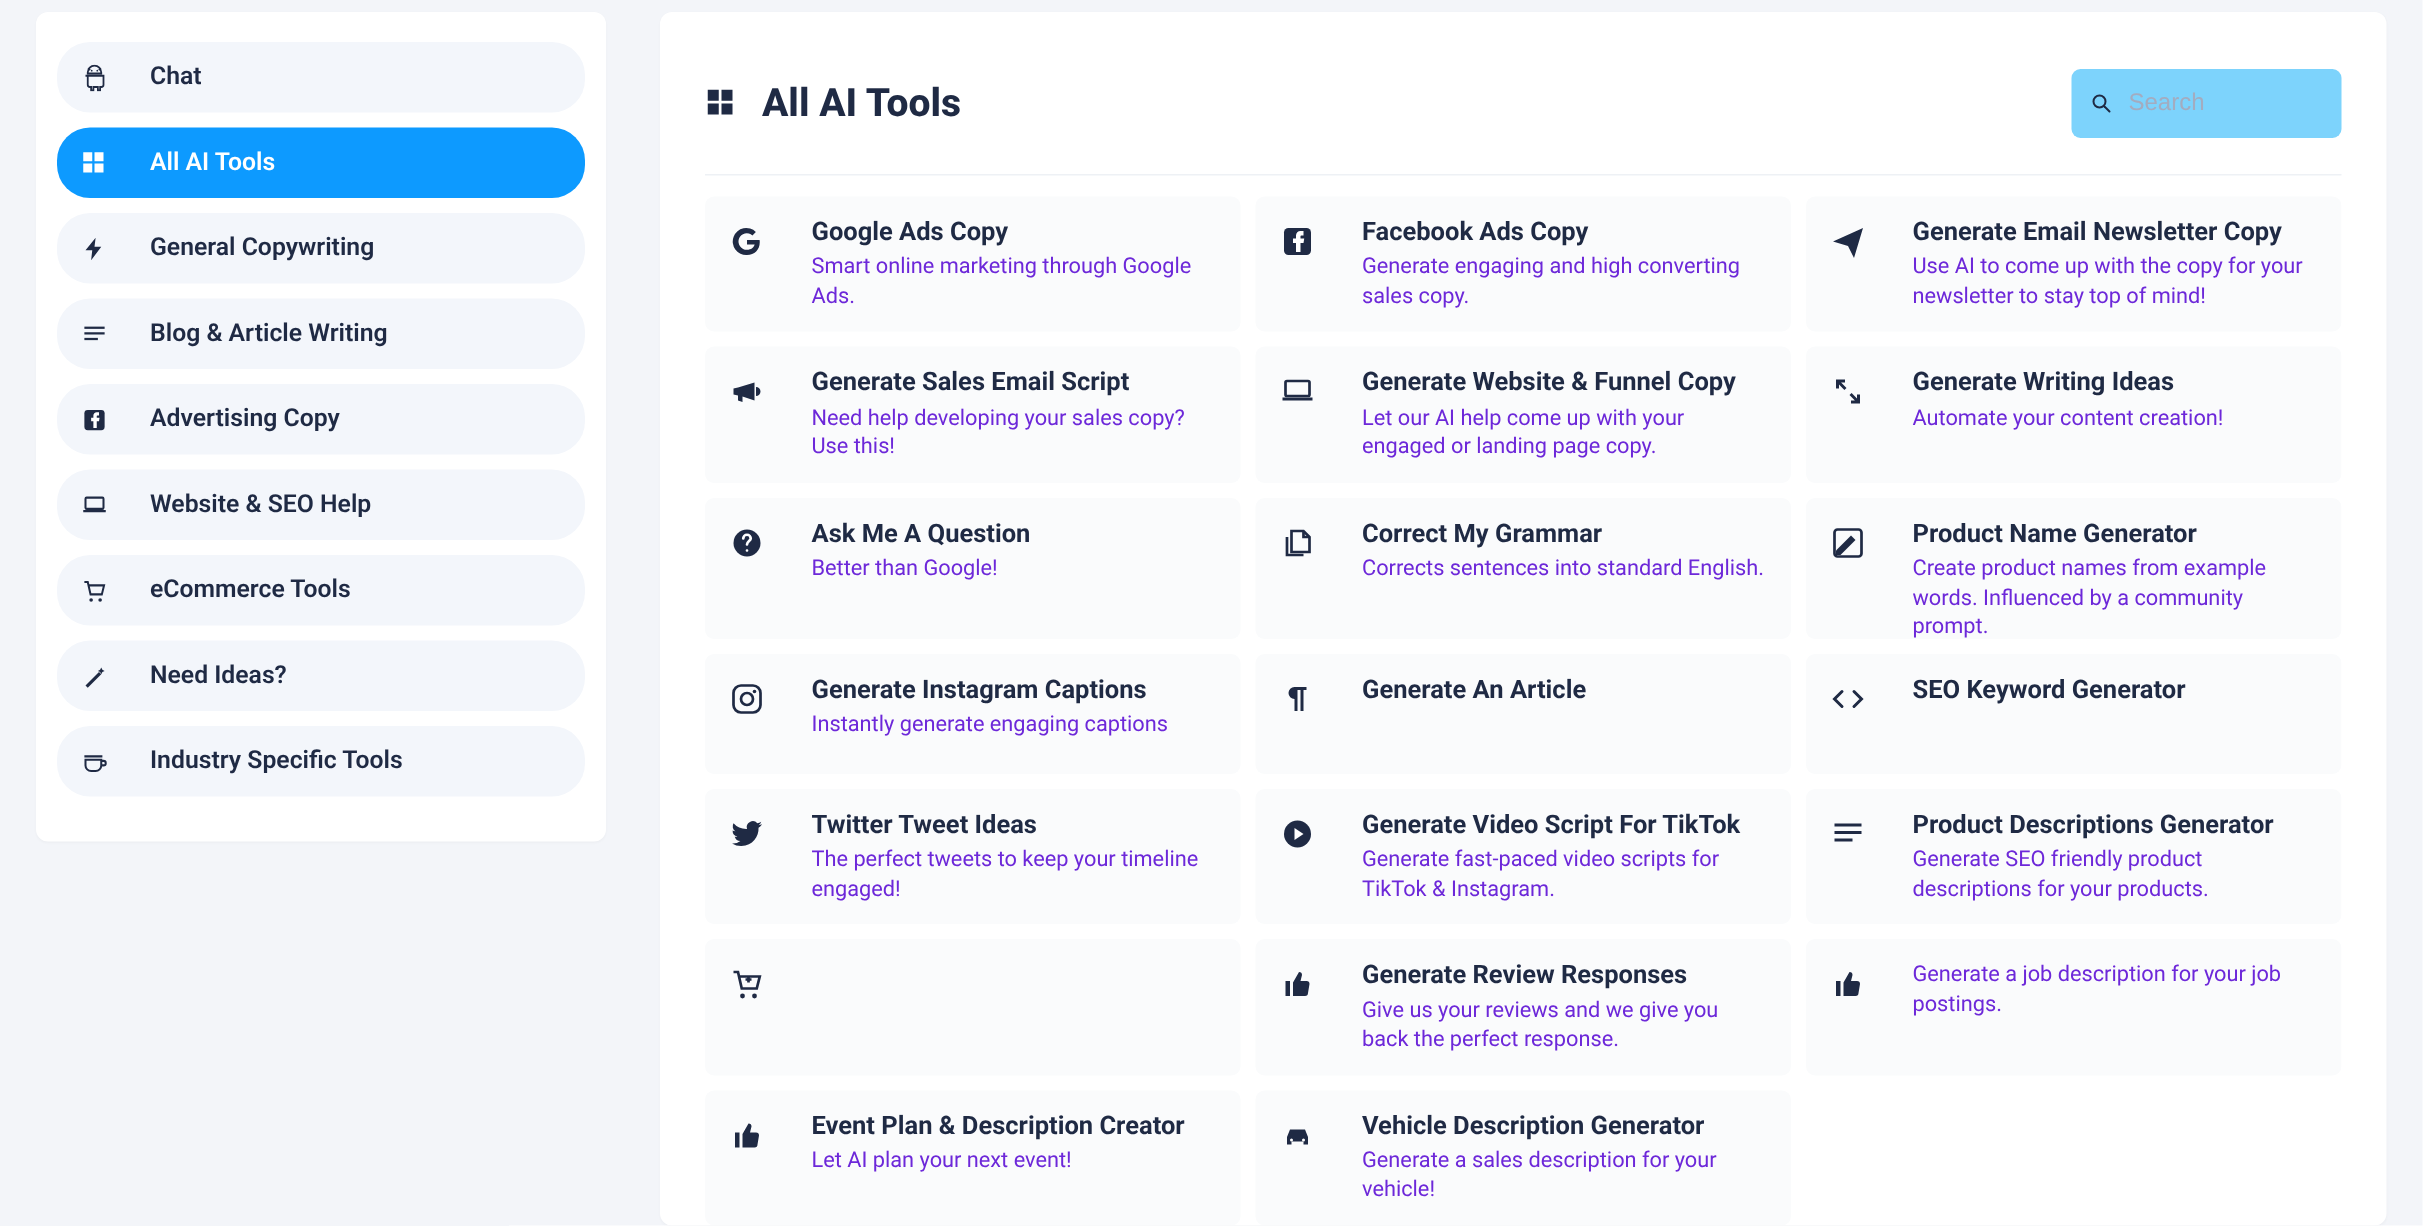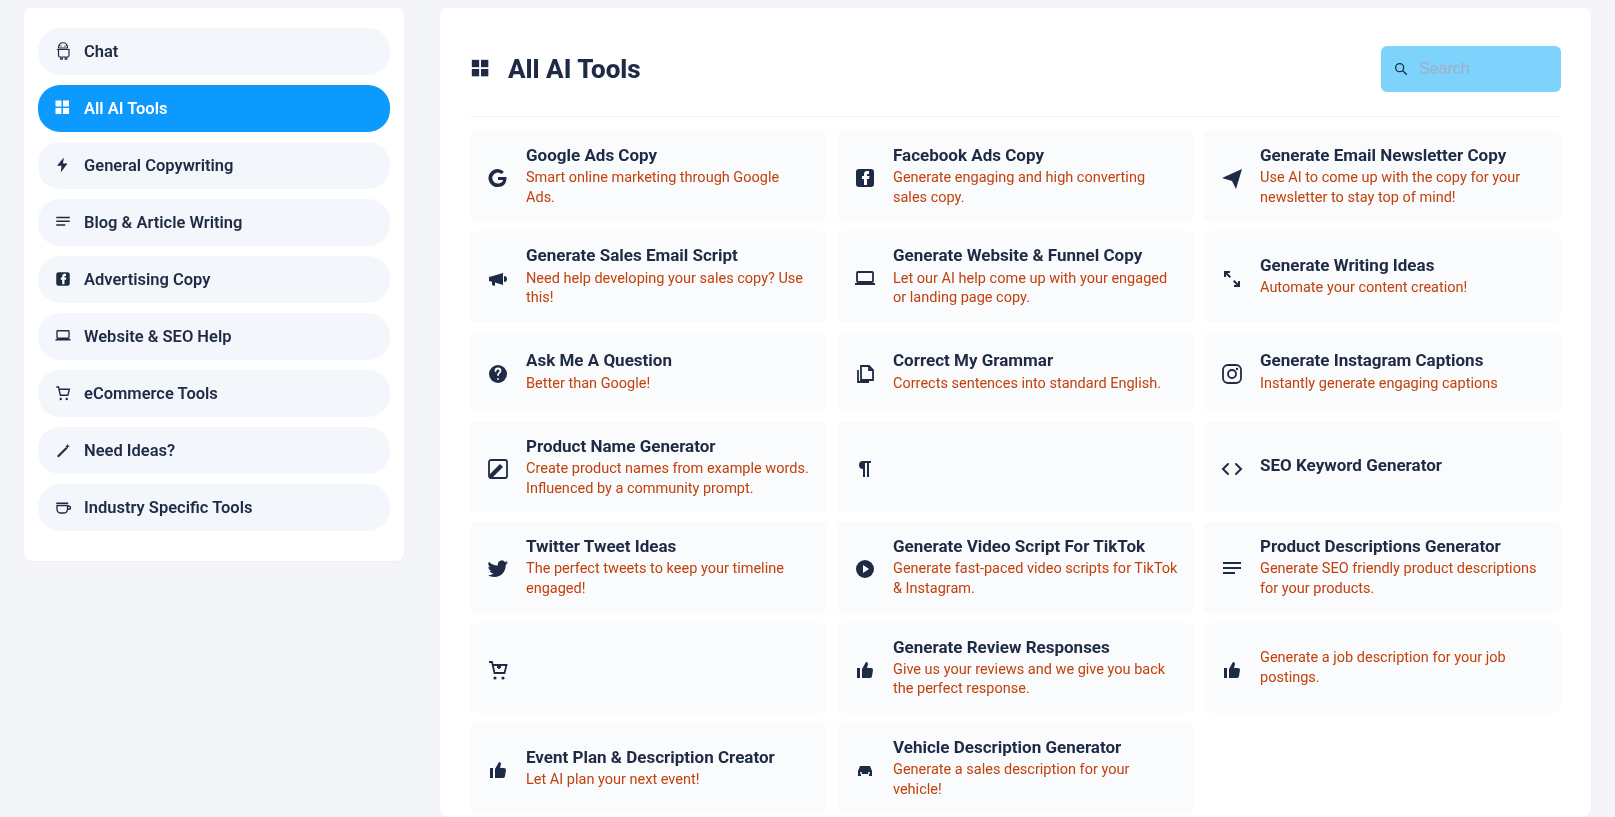--- a/index.html
+++ b/index.html
@@ -18,22 +18,22 @@
   .sidebar {
     width: 380px;
     background: #fff;
     border-radius: 8px;
     padding: 20px 14px;
     height: fit-content;
     box-shadow: 0 1px 2px rgba(0,0,0,.03);
   }
   .side-item {
     display: flex;
-    align-items: flex-start;
-    gap: 12px;
+    align-items: center;
+    gap: 28px;
     padding: 14px 16px;
     border-radius: 22px;
     background: #f3f6fb;
     color: #1f2a44;
     font-weight: 600;
     font-size: 16.5px;
     cursor: pointer;
     margin-bottom: 10px;
   }
   .side-item.active {
@@ -96,42 +96,42 @@
     grid-template-columns: repeat(3, 1fr);
     gap: 10px;
     padding-top: 14px;
     overflow-y: auto;
   }
   .card {
     background: #fafbfc;
     border-radius: 6px;
     padding: 14px 16px;
     display: flex;
-    gap: 16px;
-    align-items: center;
+    gap: 31px;
+    align-items: flex-start;
     cursor: pointer;
     min-height: 80px;
   }
   .card .c-icon {
     width: 24px; height: 24px; flex: 0 0 24px;
     margin-top: 4px;
     display: inline-flex; align-items:center; justify-content:center;
   }
   .card .c-icon svg { width: 24px; height: 24px; fill: #1f2a44; }
   .card .c-text { flex:1; }
   .card .c-title {
     font-weight: 700;
     font-size: 17px;
     color: #1f2a44;
     line-height: 1.25;
     margin-bottom: 2px;
   }
   .card .c-desc {
     font-size: 14.5px;
-    color: #c2410c;
+    color: #6d28d9;
     line-height: 1.35;
   }
 </style>
 </head>
 <body>
 
 <svg width="0" height="0" style="position:absolute">
   <defs>
     <g id="i-android">
         <path d="M6 7a6 6 0 0112 0v1H6V7zm-2 3h16v8a2 2 0 01-2 2h-1v3h-2v-3h-4v3H9v-3H8a2 2 0 01-2-2v-8zM8 5L6.5 3M16 5l1.5-2" fill="none" stroke="currentColor" stroke-width="1.6"></path>
@@ -418,47 +418,48 @@
           </svg>
         </span>
       <div class="c-text">
         <div class="c-title">Correct My Grammar</div>
         <div class="c-desc">Corrects sentences into standard English.</div>
       </div>
     </div>
     <div class="card">
       <span class="c-icon">
           <svg viewBox="0 0 24 24">
+            <use href="#i-edit"></use>
+          </svg>
+        </span>
+      <div class="c-text">
+        <div class="c-title">Product Name Generator</div>
+        <div class="c-desc">Create product names from example words. Influenced by a community prompt.</div>
+      </div>
+    </div>
+
+    <div class="card">
+      <span class="c-icon">
+          <svg viewBox="0 0 24 24">
             <use href="#i-instagram"></use>
           </svg>
         </span>
       <div class="c-text">
         <div class="c-title">Generate Instagram Captions</div>
         <div class="c-desc">Instantly generate engaging captions</div>
       </div>
     </div>
-
-    <div class="card">
-      <span class="c-icon">
-          <svg viewBox="0 0 24 24">
-            <use href="#i-edit"></use>
-          </svg>
-        </span>
-      <div class="c-text">
-        <div class="c-title">Product Name Generator</div>
-        <div class="c-desc">Create product names from example words. Influenced by a community prompt.</div>
-      </div>
-    </div>
     <div class="card">
       <span class="c-icon">
           <svg viewBox="0 0 24 24">
             <use href="#i-paragraph"></use>
           </svg>
         </span>
       <div class="c-text">
+        <div class="c-title">Generate An Article</div>
       </div>
     </div>
     <div class="card">
       <span class="c-icon">
           <svg viewBox="0 0 24 24">
             <use href="#i-code"></use>
           </svg>
         </span>
       <div class="c-text">
         <div class="c-title">SEO Keyword Generator</div>

